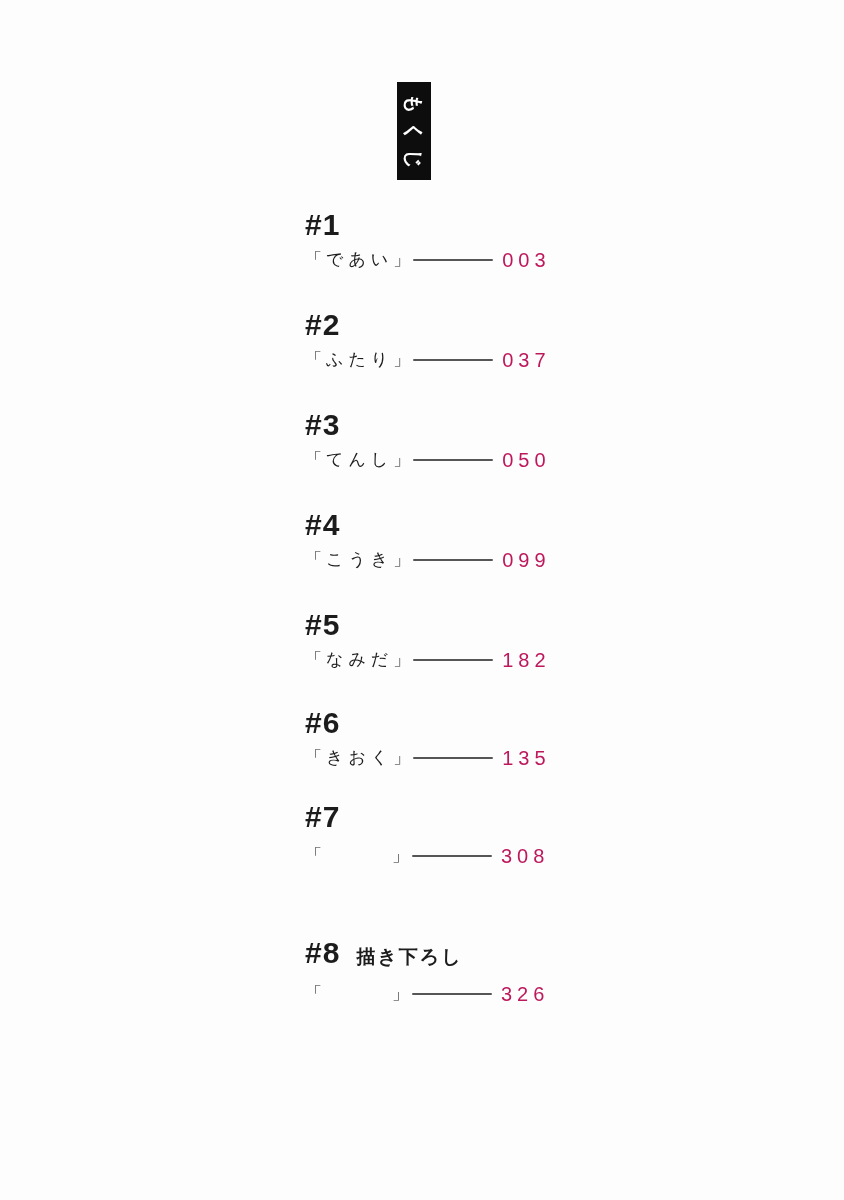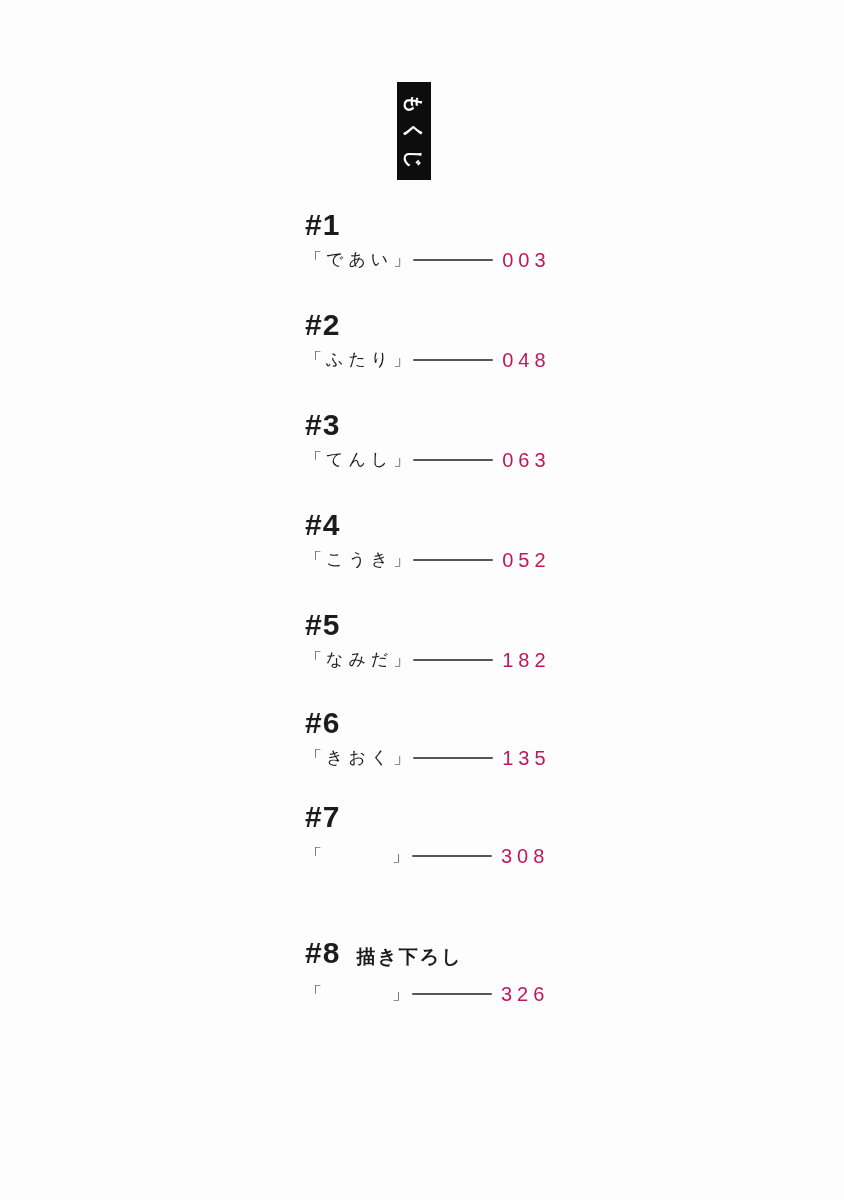--- a/index.html
+++ b/index.html
@@ -122,49 +122,49 @@
 <section class="entry" style="top:310px">
   <div class="entry-heading">
     <span class="entry-number">#2</span>
     <span class="entry-note"></span>
   </div>
   <div class="entry-row">
     <span class="bracket">「</span>
     <span class="entry-title">ふたり</span>
     <span class="bracket">」</span>
     <span class="rule"></span>
-    <span class="entry-page">048</span>
+    <span class="entry-page">037</span>
   </div>
 </section>
 
 <section class="entry" style="top:410px">
   <div class="entry-heading">
     <span class="entry-number">#3</span>
     <span class="entry-note"></span>
   </div>
   <div class="entry-row">
     <span class="bracket">「</span>
     <span class="entry-title">てんし</span>
     <span class="bracket">」</span>
     <span class="rule"></span>
-    <span class="entry-page">063</span>
+    <span class="entry-page">050</span>
   </div>
 </section>
 
 <section class="entry" style="top:510px">
   <div class="entry-heading">
     <span class="entry-number">#4</span>
     <span class="entry-note"></span>
   </div>
   <div class="entry-row">
     <span class="bracket">「</span>
     <span class="entry-title">こうき</span>
     <span class="bracket">」</span>
     <span class="rule"></span>
-    <span class="entry-page">052</span>
+    <span class="entry-page">099</span>
   </div>
 </section>
 
 <section class="entry" style="top:610px">
   <div class="entry-heading">
     <span class="entry-number">#5</span>
     <span class="entry-note"></span>
   </div>
   <div class="entry-row">
     <span class="bracket">「</span>

